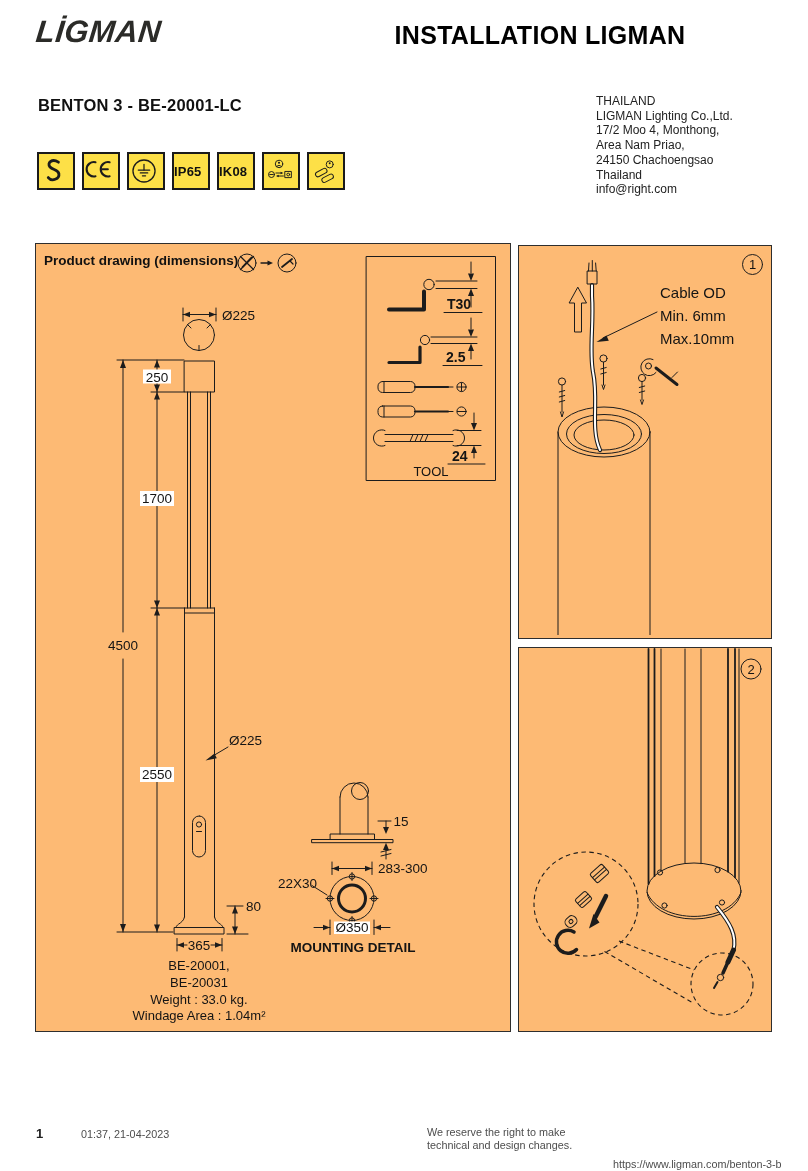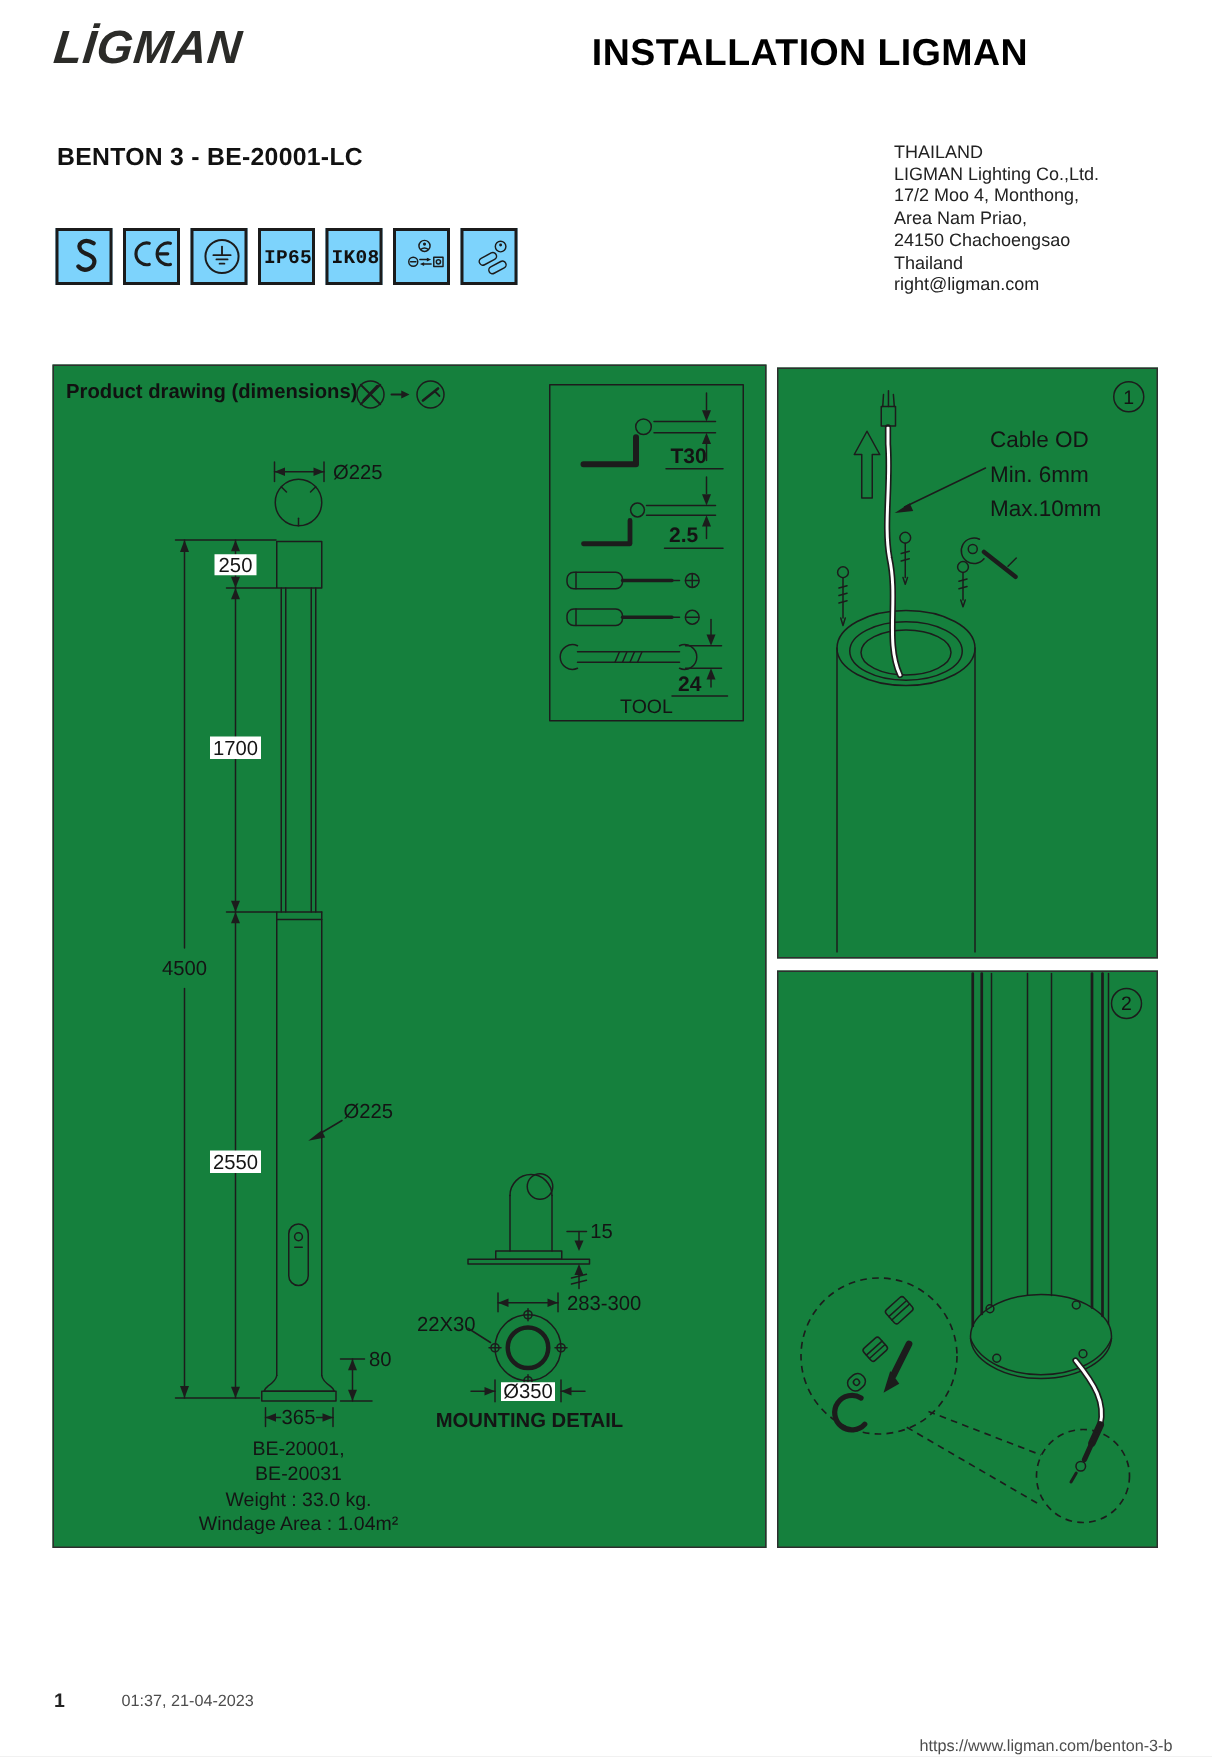--- a/index.html
+++ b/index.html
@@ -9,24 +9,24 @@
   
   .logo{left:36px;top:14px;font-size:31px;font-weight:900;font-style:italic;
         letter-spacing:.5px;color:#2b2b28;transform:skewX(-6deg);}
   .manual-title{left:380px;top:21px;width:320px;text-align:center;font-size:25px;
         font-weight:700;letter-spacing:.3px;color:#000;}
   .product-heading{left:38px;top:96px;font-size:16.5px;font-weight:700;letter-spacing:.2px;}
   .address{left:596px;top:94px;font-size:12px;line-height:14.7px;color:#222;}
   
   .cert-row{left:37px;top:152px;display:flex;gap:7px;}
   .cert-box{width:34px;height:34px;border:2px solid #1b1b1b;display:flex;
-        align-items:center;justify-content:flex-end;background:#7dd3fc;font-family:Liberation Mono, monospace;}
+        align-items:center;justify-content:flex-start;background:#fde047;}
   .cert-box .txt{font-size:13px;font-weight:700;letter-spacing:.2px;}
   
-  .frame{position:absolute;border:1.4px solid #2e2e2e;background:#15803d;}
+  .frame{position:absolute;border:1.4px solid #2e2e2e;background:#fdba74;}
   .drawing-box{left:35px;top:243px;width:474px;height:787px;}
   .panel1{left:518px;top:245px;width:252px;height:392px;}
   .panel2{left:518px;top:647px;width:252px;height:383px;}
   .drawing-title{position:absolute;left:8px;top:9px;font-size:13.5px;font-weight:700;}
   
   svg text{font-family:"Liberation Sans",sans-serif;fill:#141414;}
   .ln{fill:none;stroke:#1c1c1c;stroke-linecap:round;stroke-linejoin:round;}
   .ar{fill:#1c1c1c;stroke:none;}
   .wbg{fill:#fff;stroke:none;}
   .dash{fill:none;stroke:#1c1c1c;stroke-width:1.1;stroke-dasharray:4.5 3.5;}
@@ -55,21 +55,21 @@
   <div class="abs manual-title">INSTALLATION LIGMAN</div>
   <div class="abs product-heading">BENTON 3 - BE-20001-LC</div>
 
   <div class="abs address">
     <div>THAILAND</div>
     <div>LIGMAN Lighting Co.,Ltd.</div>
     <div>17/2 Moo 4, Monthong,</div>
     <div>Area Nam Priao,</div>
     <div>24150 Chachoengsao</div>
     <div>Thailand</div>
-    <div>right@ligman.com</div>
+    <div>info@right.com</div>
   </div>
 
   <div class="abs cert-row">
     <div class="cert-box">
       <svg width="30" height="30" viewBox="0 0 34 34">
         <path class="ln" stroke-width="3.2" d="M22,7 C15,2.5 8.5,7.5 12.5,12.5 C15.5,16 21.5,15 22.5,20 C23.5,26 14.5,29.5 10.5,24.5"></path>
       </svg>
     </div>
     <div class="cert-box">
       <svg width="30" height="30" viewBox="0 0 34 34">
@@ -491,15 +491,19 @@
         </g>
         <path class="ln" stroke-width="3.5" d="M573,931 A11.5,11.5 0 1 0 575.5,948.5"></path>
         <line class="ln" stroke-width="4.5" x1="605" y1="895" x2="594.5" y2="916"></line>
         <polygon class="ar" points="588,927.5 598.5,921.5 592.5,913"></polygon>
       </g>
     </svg>
   </div>
 
   <div class="abs f-page">1</div>
   <div class="abs f-txt f-time">01:37, 21-04-2023</div>
+  <div class="abs f-txt f-rights">
+    <div>We reserve the right to make</div>
+    <div>technical and design changes.</div>
+  </div>
   <div class="abs f-txt f-url">https://www.ligman.com/benton-3-be-20001-lc/</div>
 
 </div>
 
 </body></html>

